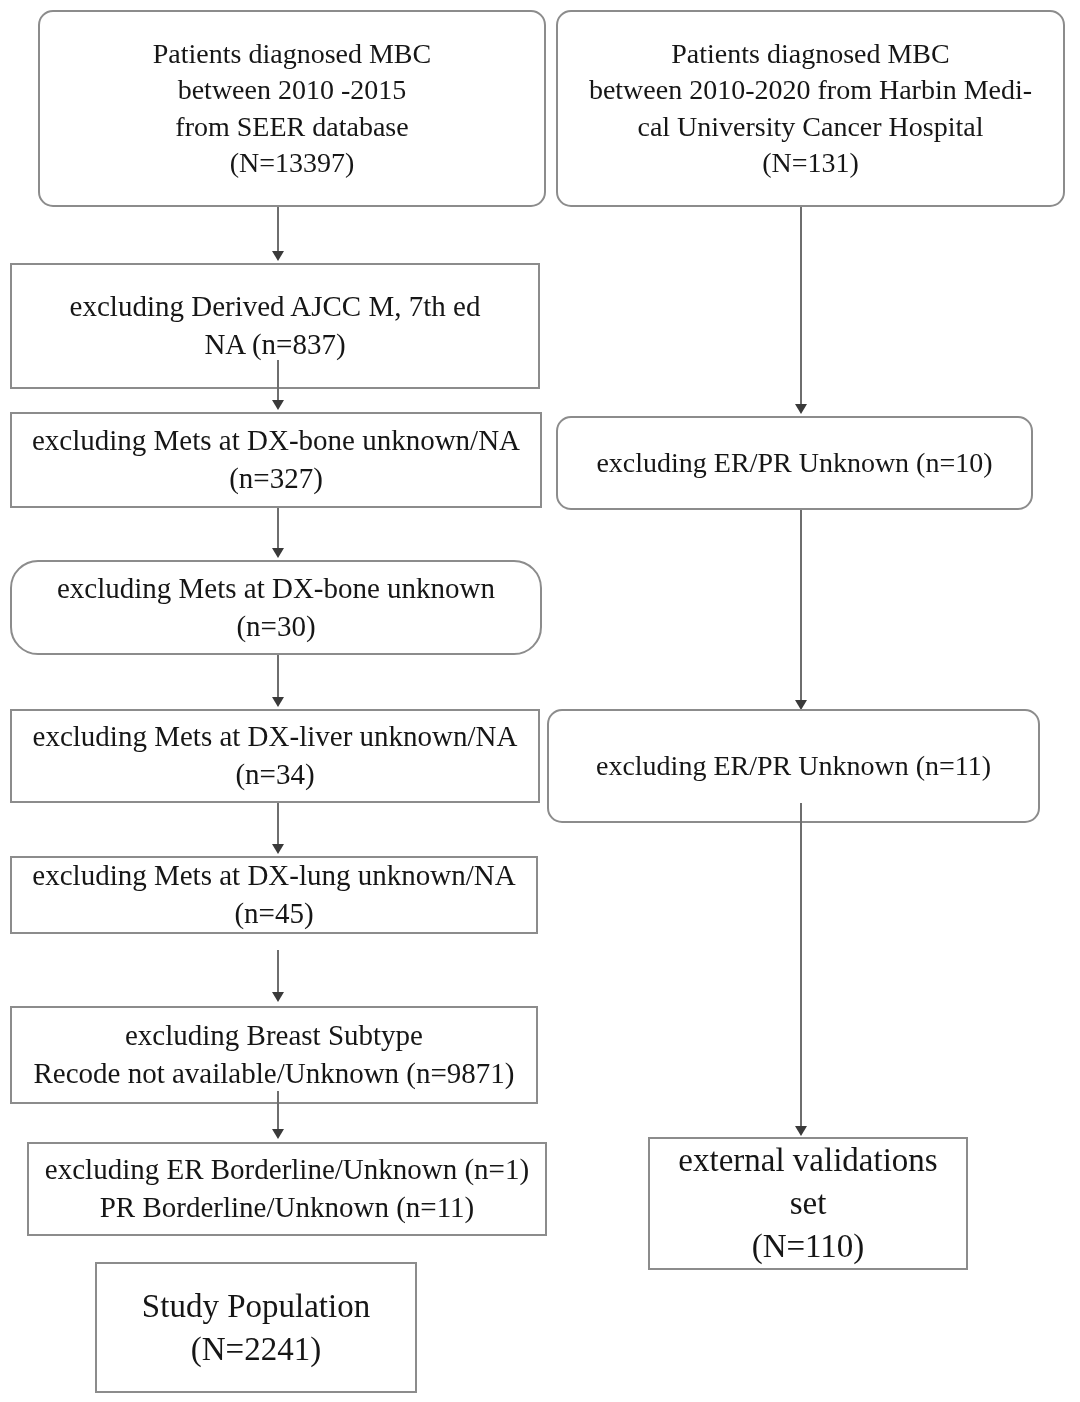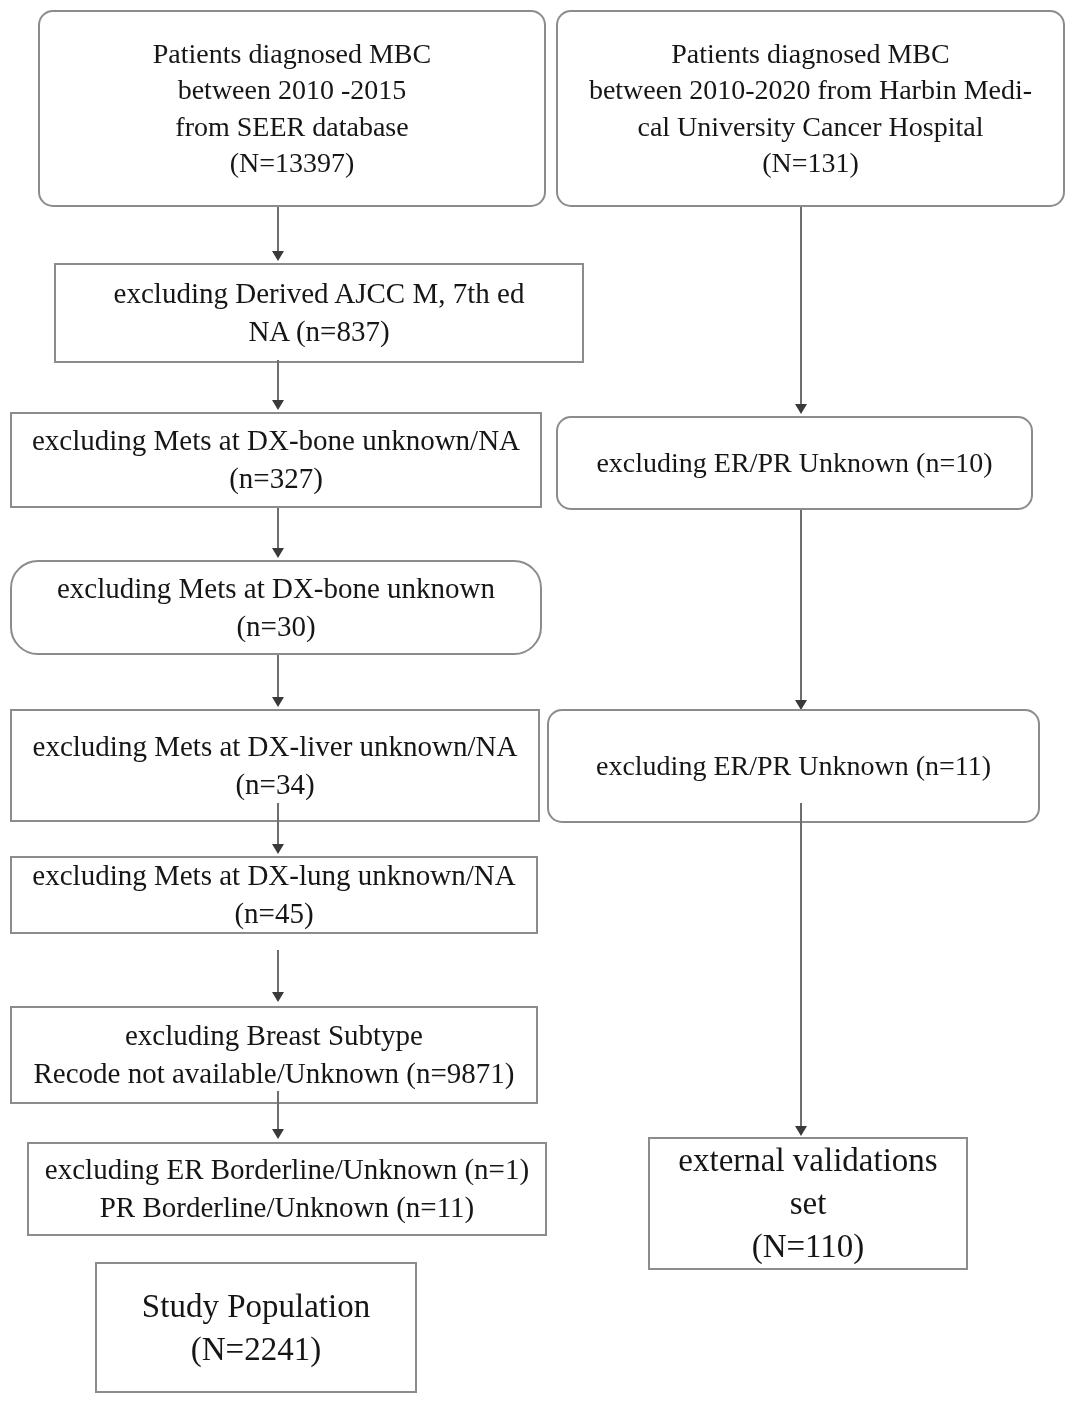--- a/index.html
+++ b/index.html
@@ -65,21 +65,21 @@
   <div class="node fs-30" style="left:38px; top:10px; width:508px; height:197px;">
     <span class="txt">Patients  diagnosed  MBC
 between 2010 -2015
 from SEER database
 (N=13397)</span>
   </div>
 
   <div class="vline" style="left:277px; top:207px; height:46px;"></div>
   <div class="arrowhead" style="left:272px; top:251px;"></div>
 
-  <div class="node fs-29" style="left:10px; top:263px; width:530px; height:100px;margin-left:44px;">
+  <div class="node fs-29" style="left:10px; top:263px; width:530px; height:126px;">
     <span class="txt">excluding Derived AJCC M, 7th ed
 NA (n=837)</span>
   </div>
 
   <div class="vline" style="left:277px; top:360px; height:42px;"></div>
   <div class="arrowhead" style="left:272px; top:400px;"></div>
 
   <div class="node fs-29" style="left:10px; top:412px; width:532px; height:96px;">
     <span class="txt">excluding Mets at DX-bone unknown/NA
 (n=327)</span>
@@ -89,21 +89,21 @@
   <div class="arrowhead" style="left:272px; top:548px;"></div>
 
   <div class="node fs-29" style="left:10px; top:560px; width:532px; height:95px;border-radius:28px;">
     <span class="txt">excluding Mets at DX-bone unknown
 (n=30)</span>
   </div>
 
   <div class="vline" style="left:277px; top:655px; height:44px;"></div>
   <div class="arrowhead" style="left:272px; top:697px;"></div>
 
-  <div class="node fs-29" style="left:10px; top:709px; width:530px; height:113px;">
+  <div class="node fs-29" style="left:10px; top:709px; width:530px; height:94px;">
     <span class="txt">excluding Mets at DX-liver unknown/NA
 (n=34)</span>
   </div>
 
   <div class="vline" style="left:277px; top:803px; height:43px;"></div>
   <div class="arrowhead" style="left:272px; top:844px;"></div>
 
   <div class="node fs-29" style="left:10px; top:856px; width:528px; height:78px;">
     <span class="txt">excluding Mets at DX-lung unknown/NA
 (n=45)</span>

